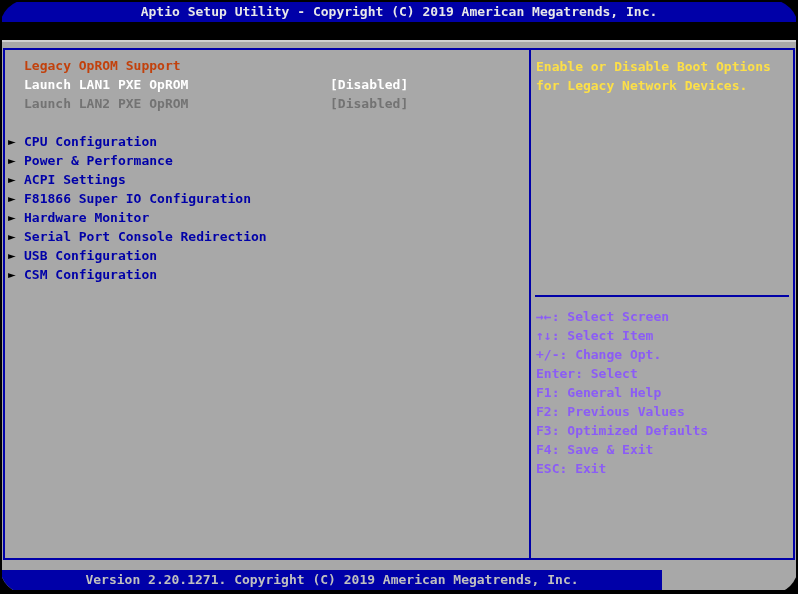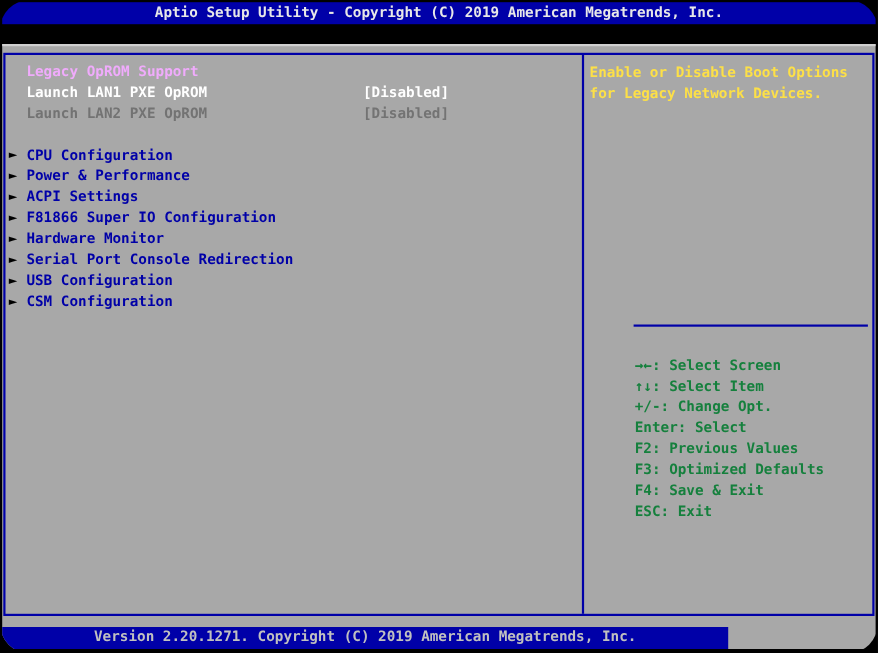--- a/index.html
+++ b/index.html
@@ -86,21 +86,21 @@
     left: 526px; top: 0;
     right: 0; height: 100%;
   }
   .row {
     height: 19px;
     line-height: 19px;
     position: relative;
     padding-left: 19px;
     white-space: nowrap;
   }
-  .group-header { color: #f0abfc; }
+  .group-header { color: #c2410c; }
   .option { color: #737373; }
   .option.selected { color: #ffffff; }
   .option .value { position: absolute; left: 325px; top: 0; }
   .submenu { color: #0000a8; }
   .submenu .arrow {
     position: absolute;
     left: 3px; top: 0;
     color: #000000;
     font-size: 10px;
     font-family: "DejaVu Sans", sans-serif;
@@ -111,23 +111,22 @@
     padding: 7px 4px 0 5px;
     color: #fde047;
     line-height: 19px;
   }
   .help-line { white-space: nowrap; }
   .legend {
     position: absolute;
     top: 245px;
     left: 4px; right: 4px;
     border-top: 2px solid #0000a8;
-    padding: 26px 0 0 1px;
-    color: #15803d;
-    margin-left: 41px;
+    padding: 10px 0 0 1px;
+    color: #8b5cf6;
   }
   .legend-row {
     height: 19px;
     line-height: 19px;
     white-space: nowrap;
   }
   .bottombar {
     position: absolute;
     left: 2px; top: 570px;
     width: 660px; height: 20px;
@@ -209,20 +208,21 @@
       <div class="help">
         <div class="help-line">Enable or Disable Boot Options</div>
         <div class="help-line">for Legacy Network Devices.</div>
       </div>
 
       <div class="legend">
         <div class="legend-row">→←: Select Screen</div>
         <div class="legend-row">↑↓: Select Item</div>
         <div class="legend-row">+/-: Change Opt.</div>
         <div class="legend-row">Enter: Select</div>
+        <div class="legend-row">F1: General Help</div>
         <div class="legend-row">F2: Previous Values</div>
         <div class="legend-row">F3: Optimized Defaults</div>
         <div class="legend-row">F4: Save &amp; Exit</div>
         <div class="legend-row">ESC: Exit</div>
       </div>
     </div>
 
   </div>
 
   <div class="bottombar">

